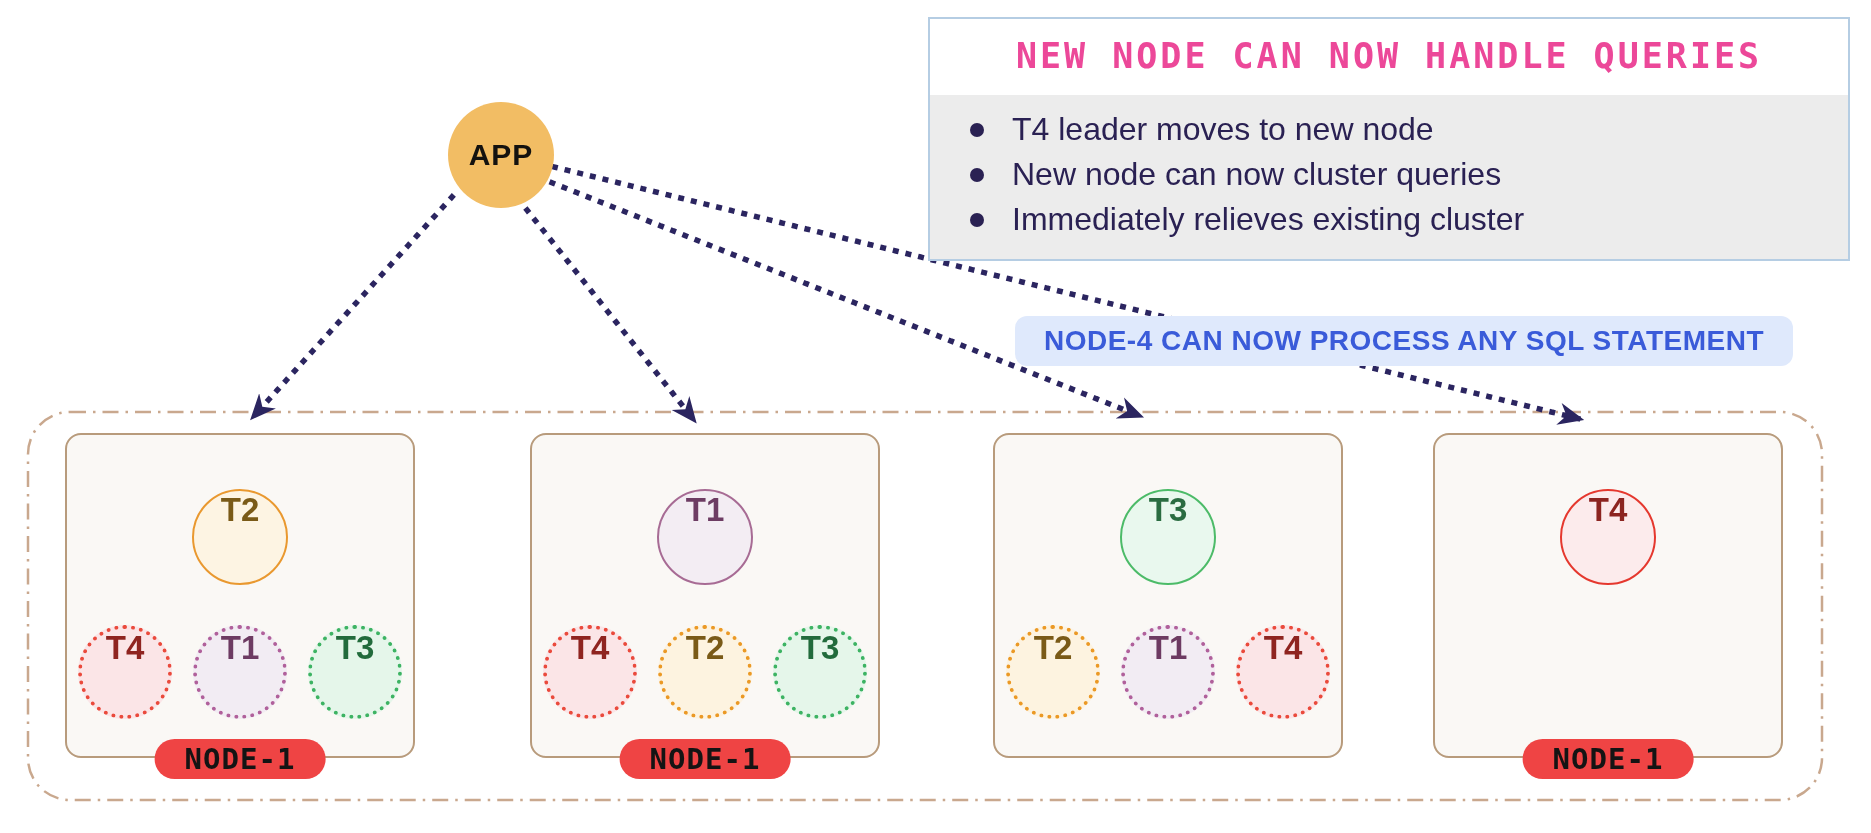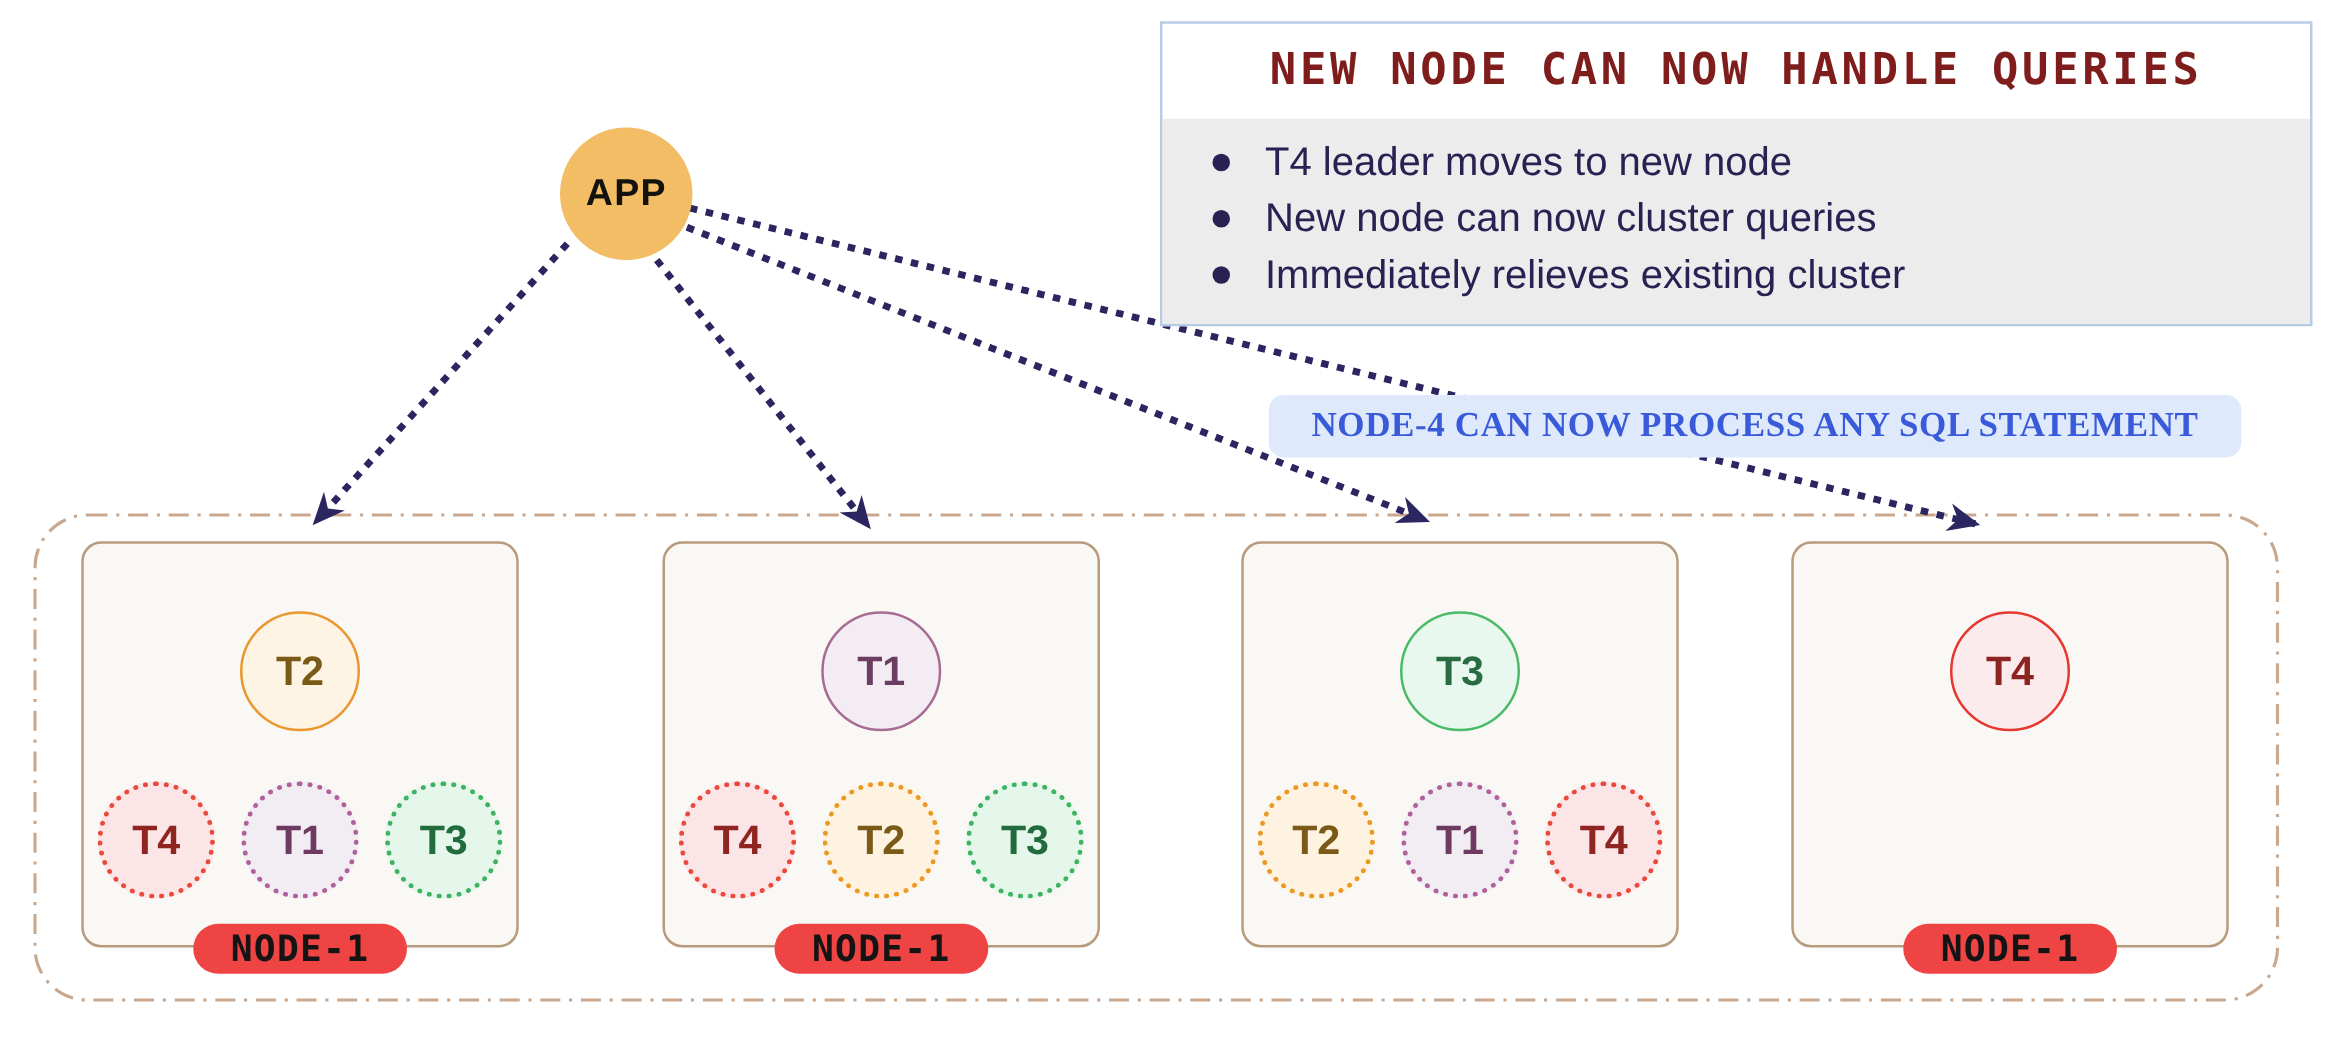--- a/index.html
+++ b/index.html
@@ -18,45 +18,45 @@
   }
 
   
   .info-panel{
     position:absolute;left:928px;top:17px;width:922px;height:244px;
     border:2px solid #b5cde3;background:#ffffff;box-sizing:border-box;
   }
   .info-panel .panel-header{
     height:74px;display:flex;align-items:center;justify-content:center;
     font-family:"DejaVu Sans Mono",monospace;font-size:35px;font-weight:bold;
-    color:#7f1d1d;letter-spacing:3px;white-space:nowrap;
+    color:#ec4899;letter-spacing:3px;white-space:nowrap;
   }
   .info-panel .panel-body{
     position:absolute;left:0;right:0;top:76px;bottom:0;background:#ececec;
     padding:12px 0 16px 40px;box-sizing:border-box;
   }
   .bullet-row{display:flex;align-items:center;height:45px;}
   .bullet-dot{width:14px;height:14px;border-radius:50%;background:#2a2153;margin-right:28px;flex:0 0 auto;}
   .bullet-text{font-size:32px;color:#2a2153;white-space:nowrap;}
 
   
   .callout{
     position:absolute;left:1015px;top:316px;width:778px;height:50px;border-radius:12px;
     background:#dfe9fc;display:flex;align-items:center;justify-content:center;
-    font-family:Liberation Serif, serif;font-size:28px;font-weight:bold;
+    font-family:Liberation Sans, sans-serif;font-size:28px;font-weight:bold;
     color:#3a5bd9;letter-spacing:0.5px;white-space:nowrap;
   }
 
   
   .node{
     position:absolute;top:433px;width:350px;height:325px;border-radius:16px;
     background:#faf8f5;border:2px solid #b89b7c;box-sizing:border-box;
   }
   .circle{
-    border-radius:50%;display:flex;align-items:center;justify-content:center;
+    border-radius:50%;display:flex;align-items:flex-start;justify-content:center;
     font-size:33px;font-weight:bold;box-sizing:border-box;
   }
   .leader{position:absolute;left:50%;top:54px;transform:translateX(-50%);width:96px;height:96px;border-width:2.5px;border-style:solid;}
   .replicas{position:absolute;left:0;right:0;top:190px;display:flex;justify-content:center;gap:21px;}
   .replica{width:94px;height:94px;border-width:4px;border-style:dotted;}
   .c-orange-solid{border-color:#e9982f;background:#fdf4e3;color:#7a5a17;}
   .c-purple-solid{border-color:#a76b94;background:#f3edf3;color:#6d3c63;}
   .c-green-solid {border-color:#4cbb68;background:#e9f8ee;color:#2a6c41;}
   .c-red-solid   {border-color:#e5382e;background:#fcebec;color:#8c2420;}
   .c-orange-dashed{border-color:#eb9925;background:#fdf3e0;color:#7a5a17;}

